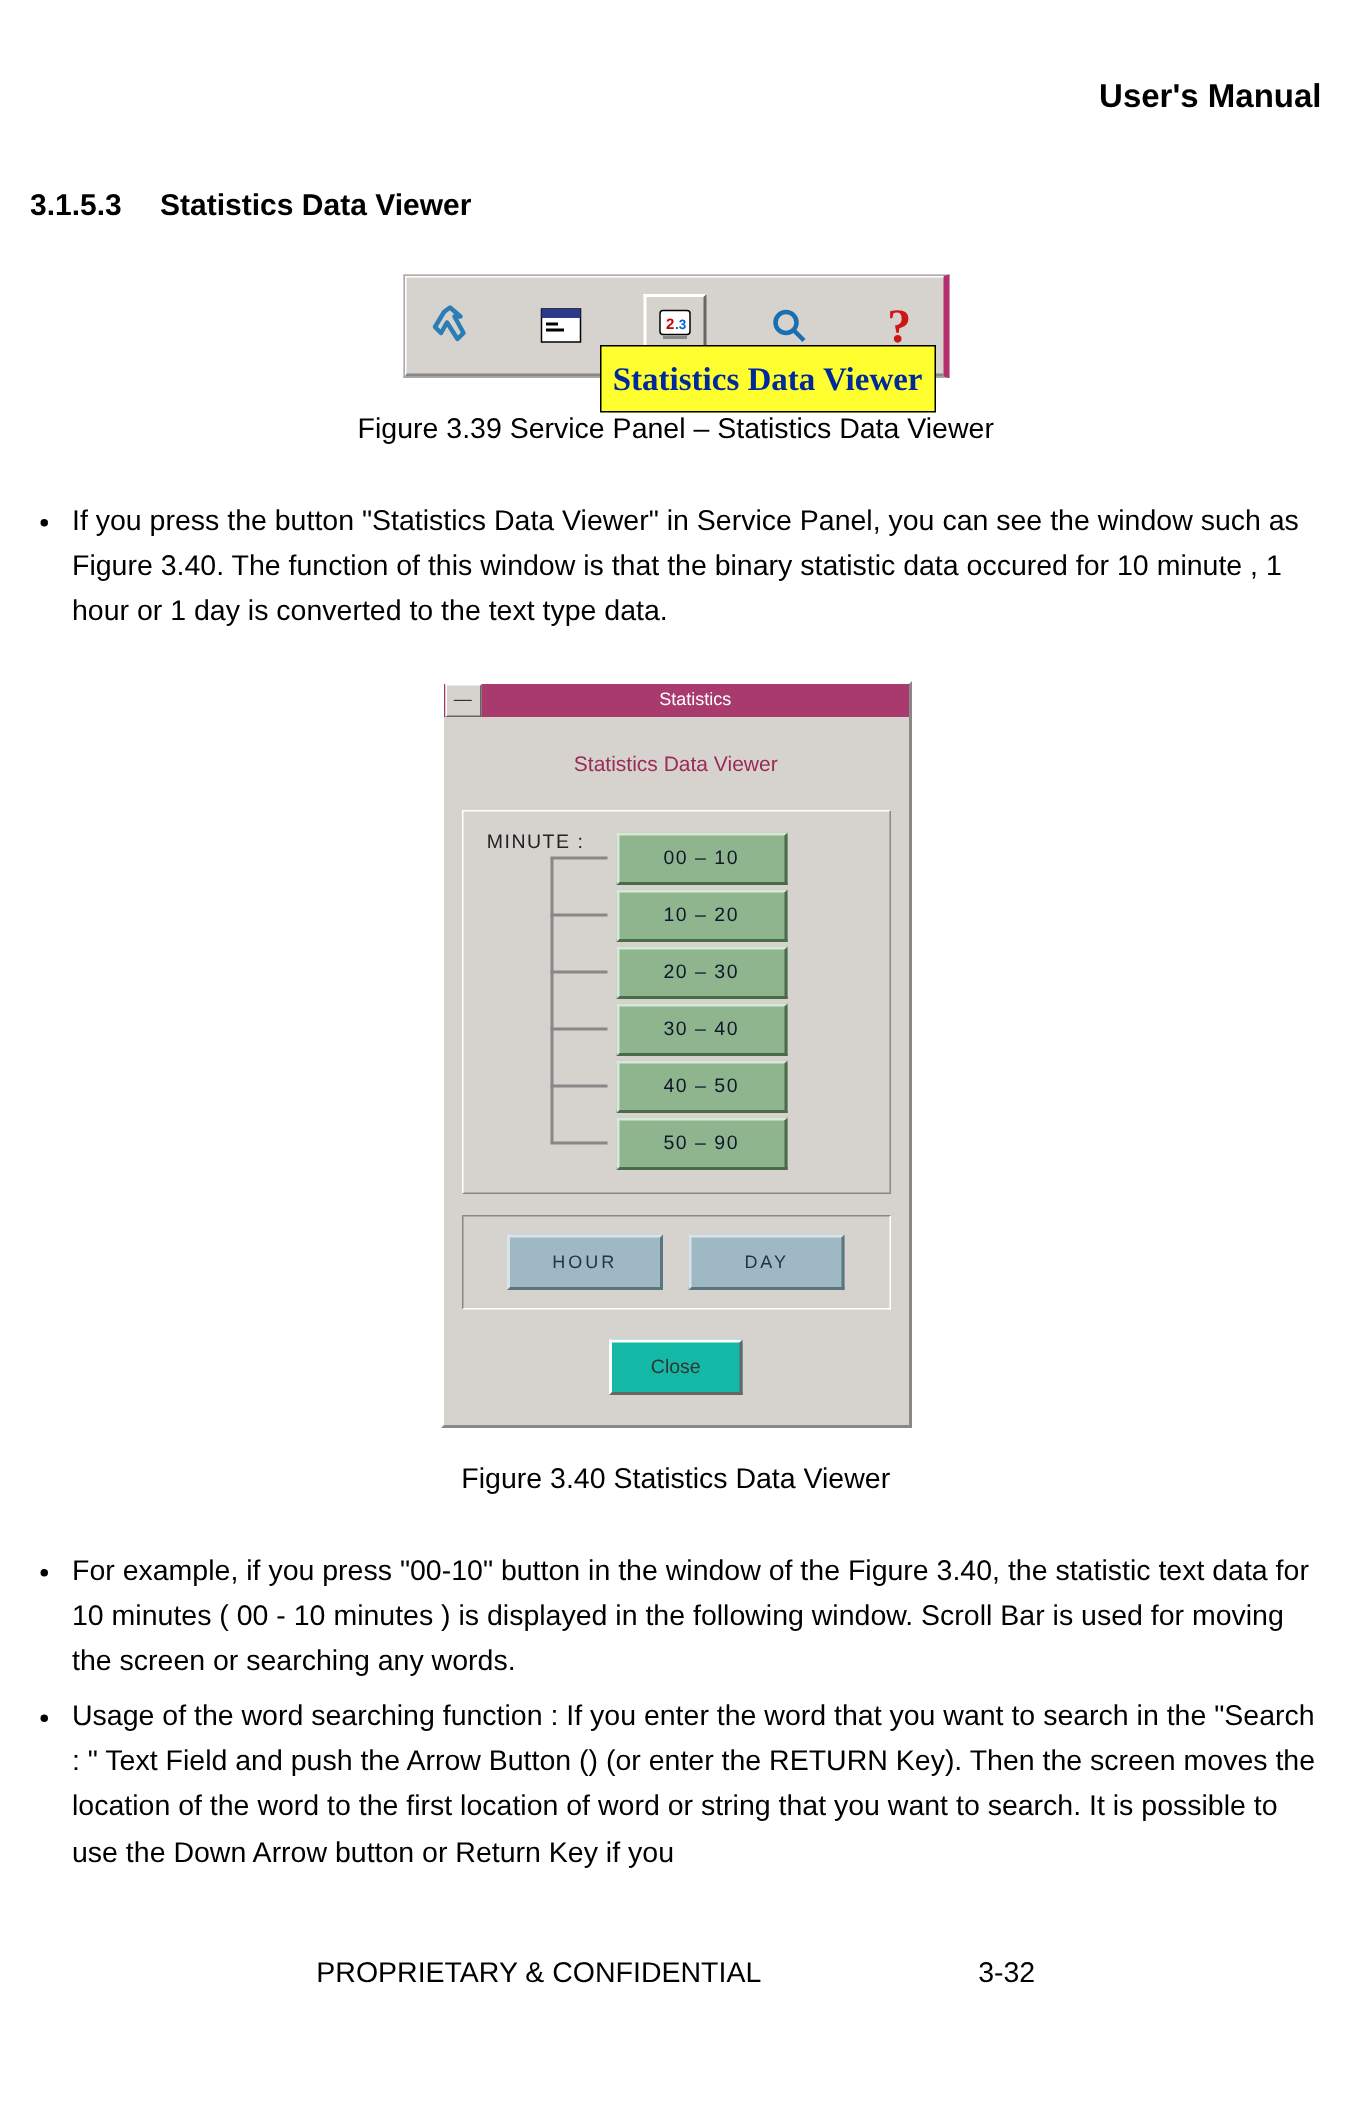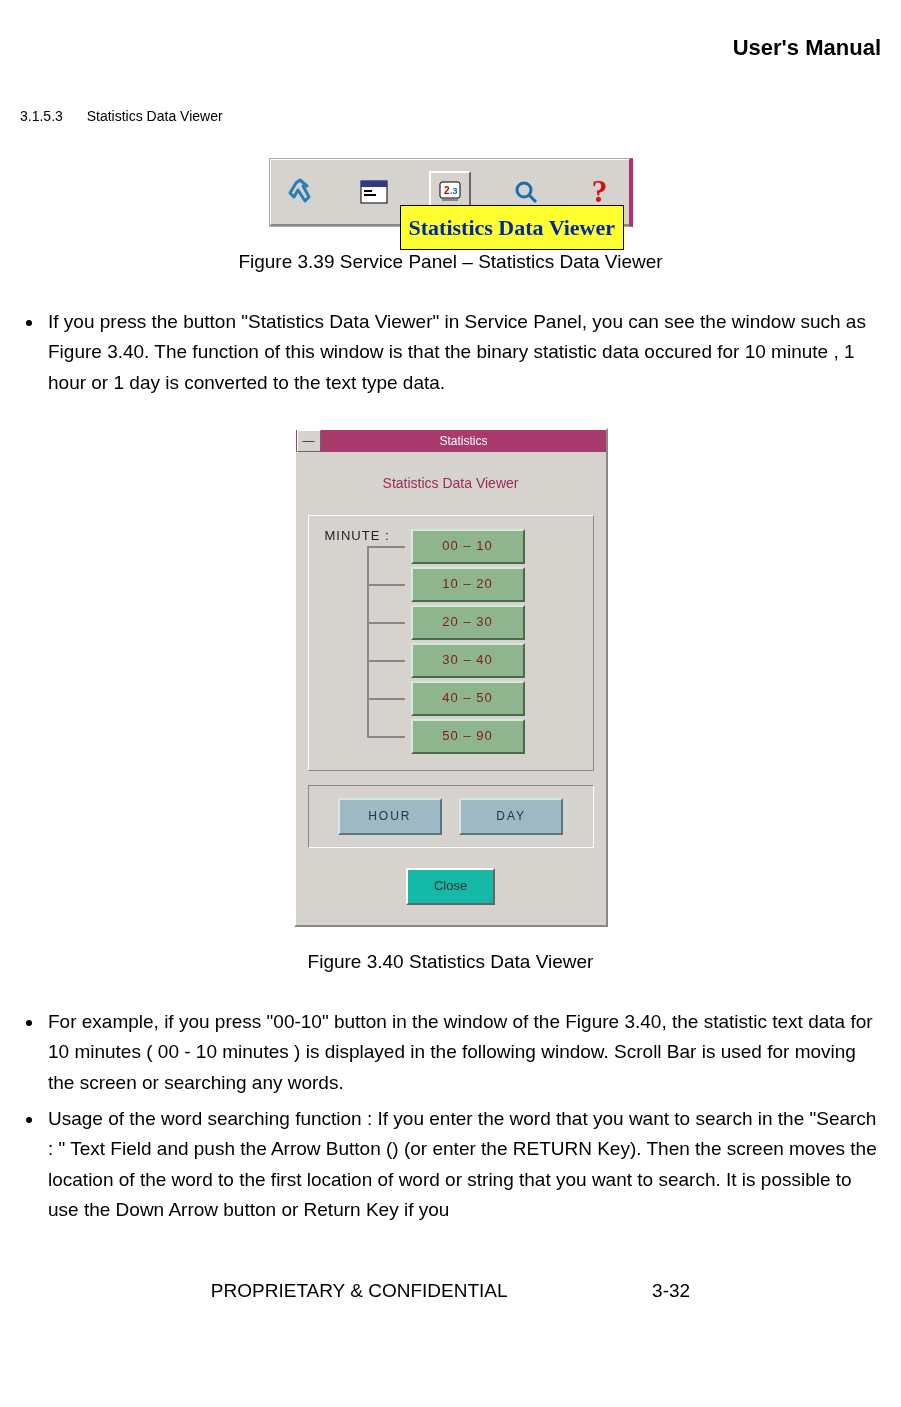--- a/index.html
+++ b/index.html
@@ -9,24 +9,25 @@
     width: 861px;
     font-size: 19px;
     color: #000;
     line-height: 1.6;
   }
   .header-title {
     text-align: right;
     font-weight: bold;
     font-size: 22px;
     margin-bottom: 40px;
+    margin-top: 16px;
   }
   .section-heading {
-    font-weight: normal;
-    font-size: 14px;
+    font-weight: bold;
+    font-size: 20px;
     margin-bottom: 30px;
   }
   .section-number { display: inline-block; margin-right: 20px; }
   .figure-wrap { text-align: center; margin: 0 auto 20px auto; }
   .caption { text-align: center; margin-top: 2px; margin-bottom: 30px; }
 
   
   .toolbar {
     display: inline-block;
     background: #d6d3ce;
@@ -119,21 +120,21 @@
     width: 2px; background: #888;
   }
   .tree-row:first-child::before { top: 19px; }
   .tree-row .hline {
     display: inline-block;
     width: 38px; height: 2px; background: #888;
     margin-left: 6px;
   }
   .minute-btn {
     background: #8fb58f;
-    color: #7f1d1d;
+    color: #0f172a;
     border: 2px solid;
     border-color: #d8e8d8 #4a6a4a #4a6a4a #d8e8d8;
     width: 110px;
     padding: 5px 0;
     text-align: center;
     font-size: 13px;
     letter-spacing: 1px;
     margin-left: 6px;
   }
 

